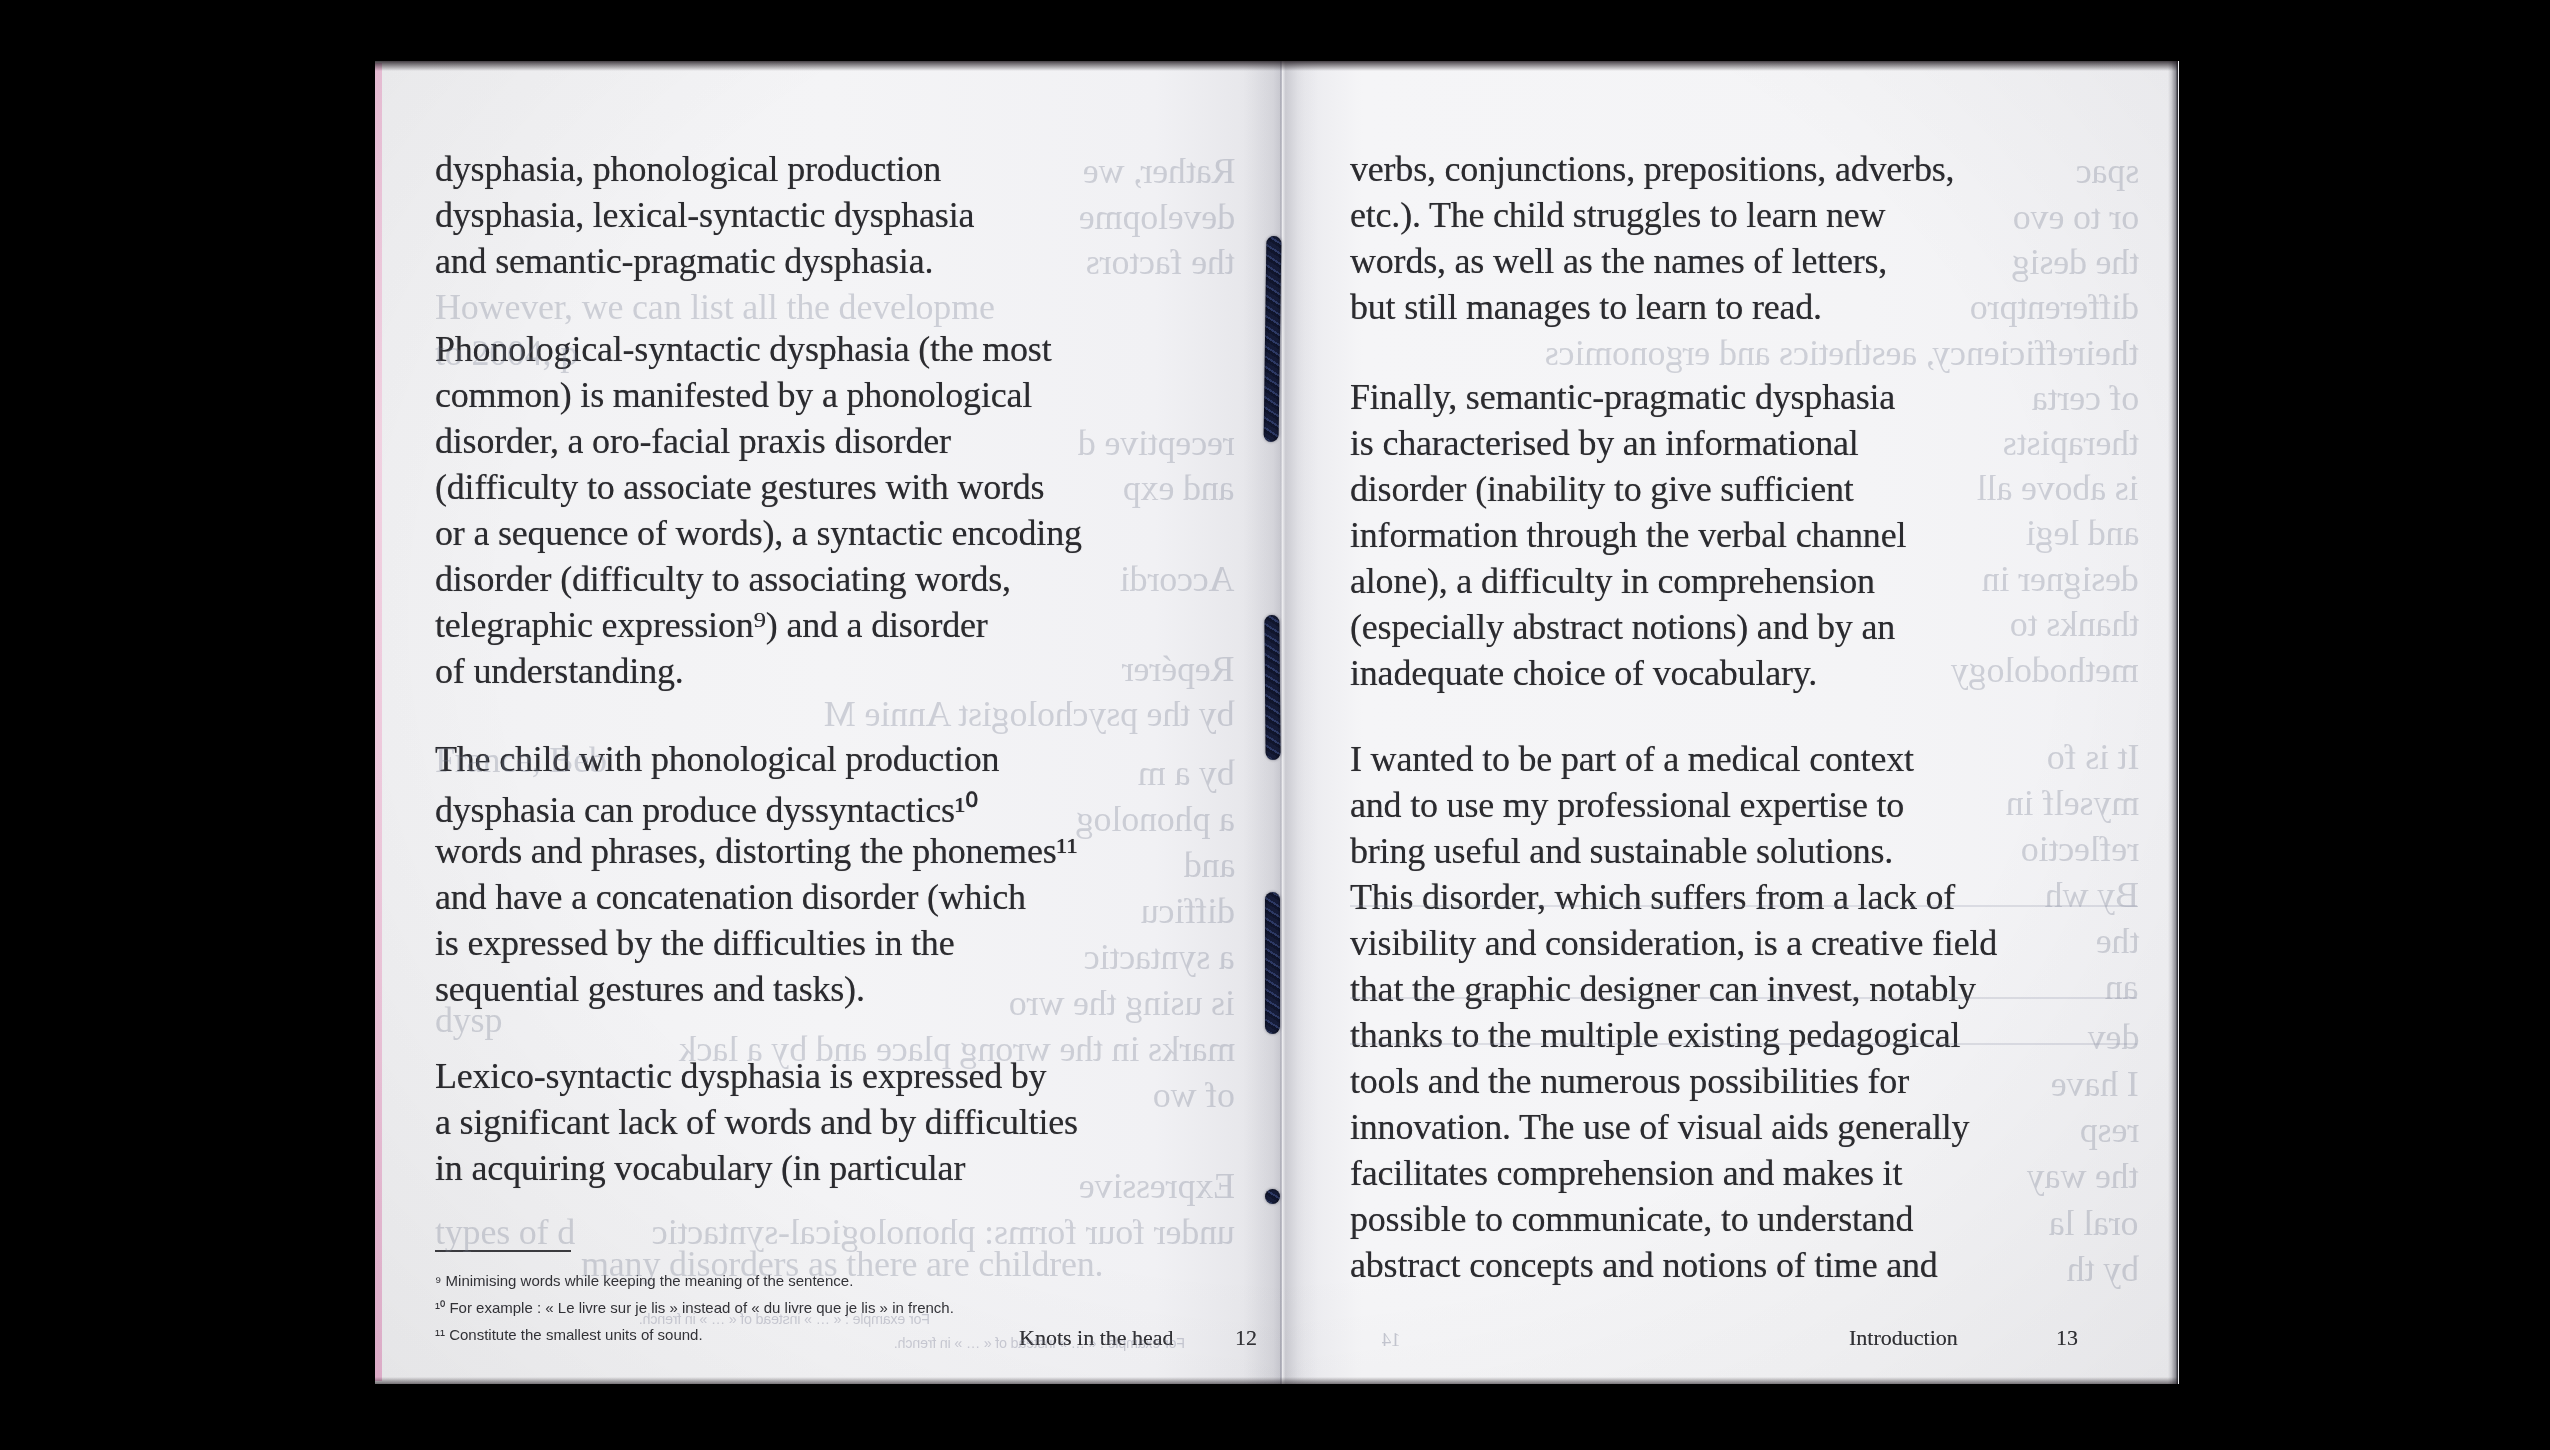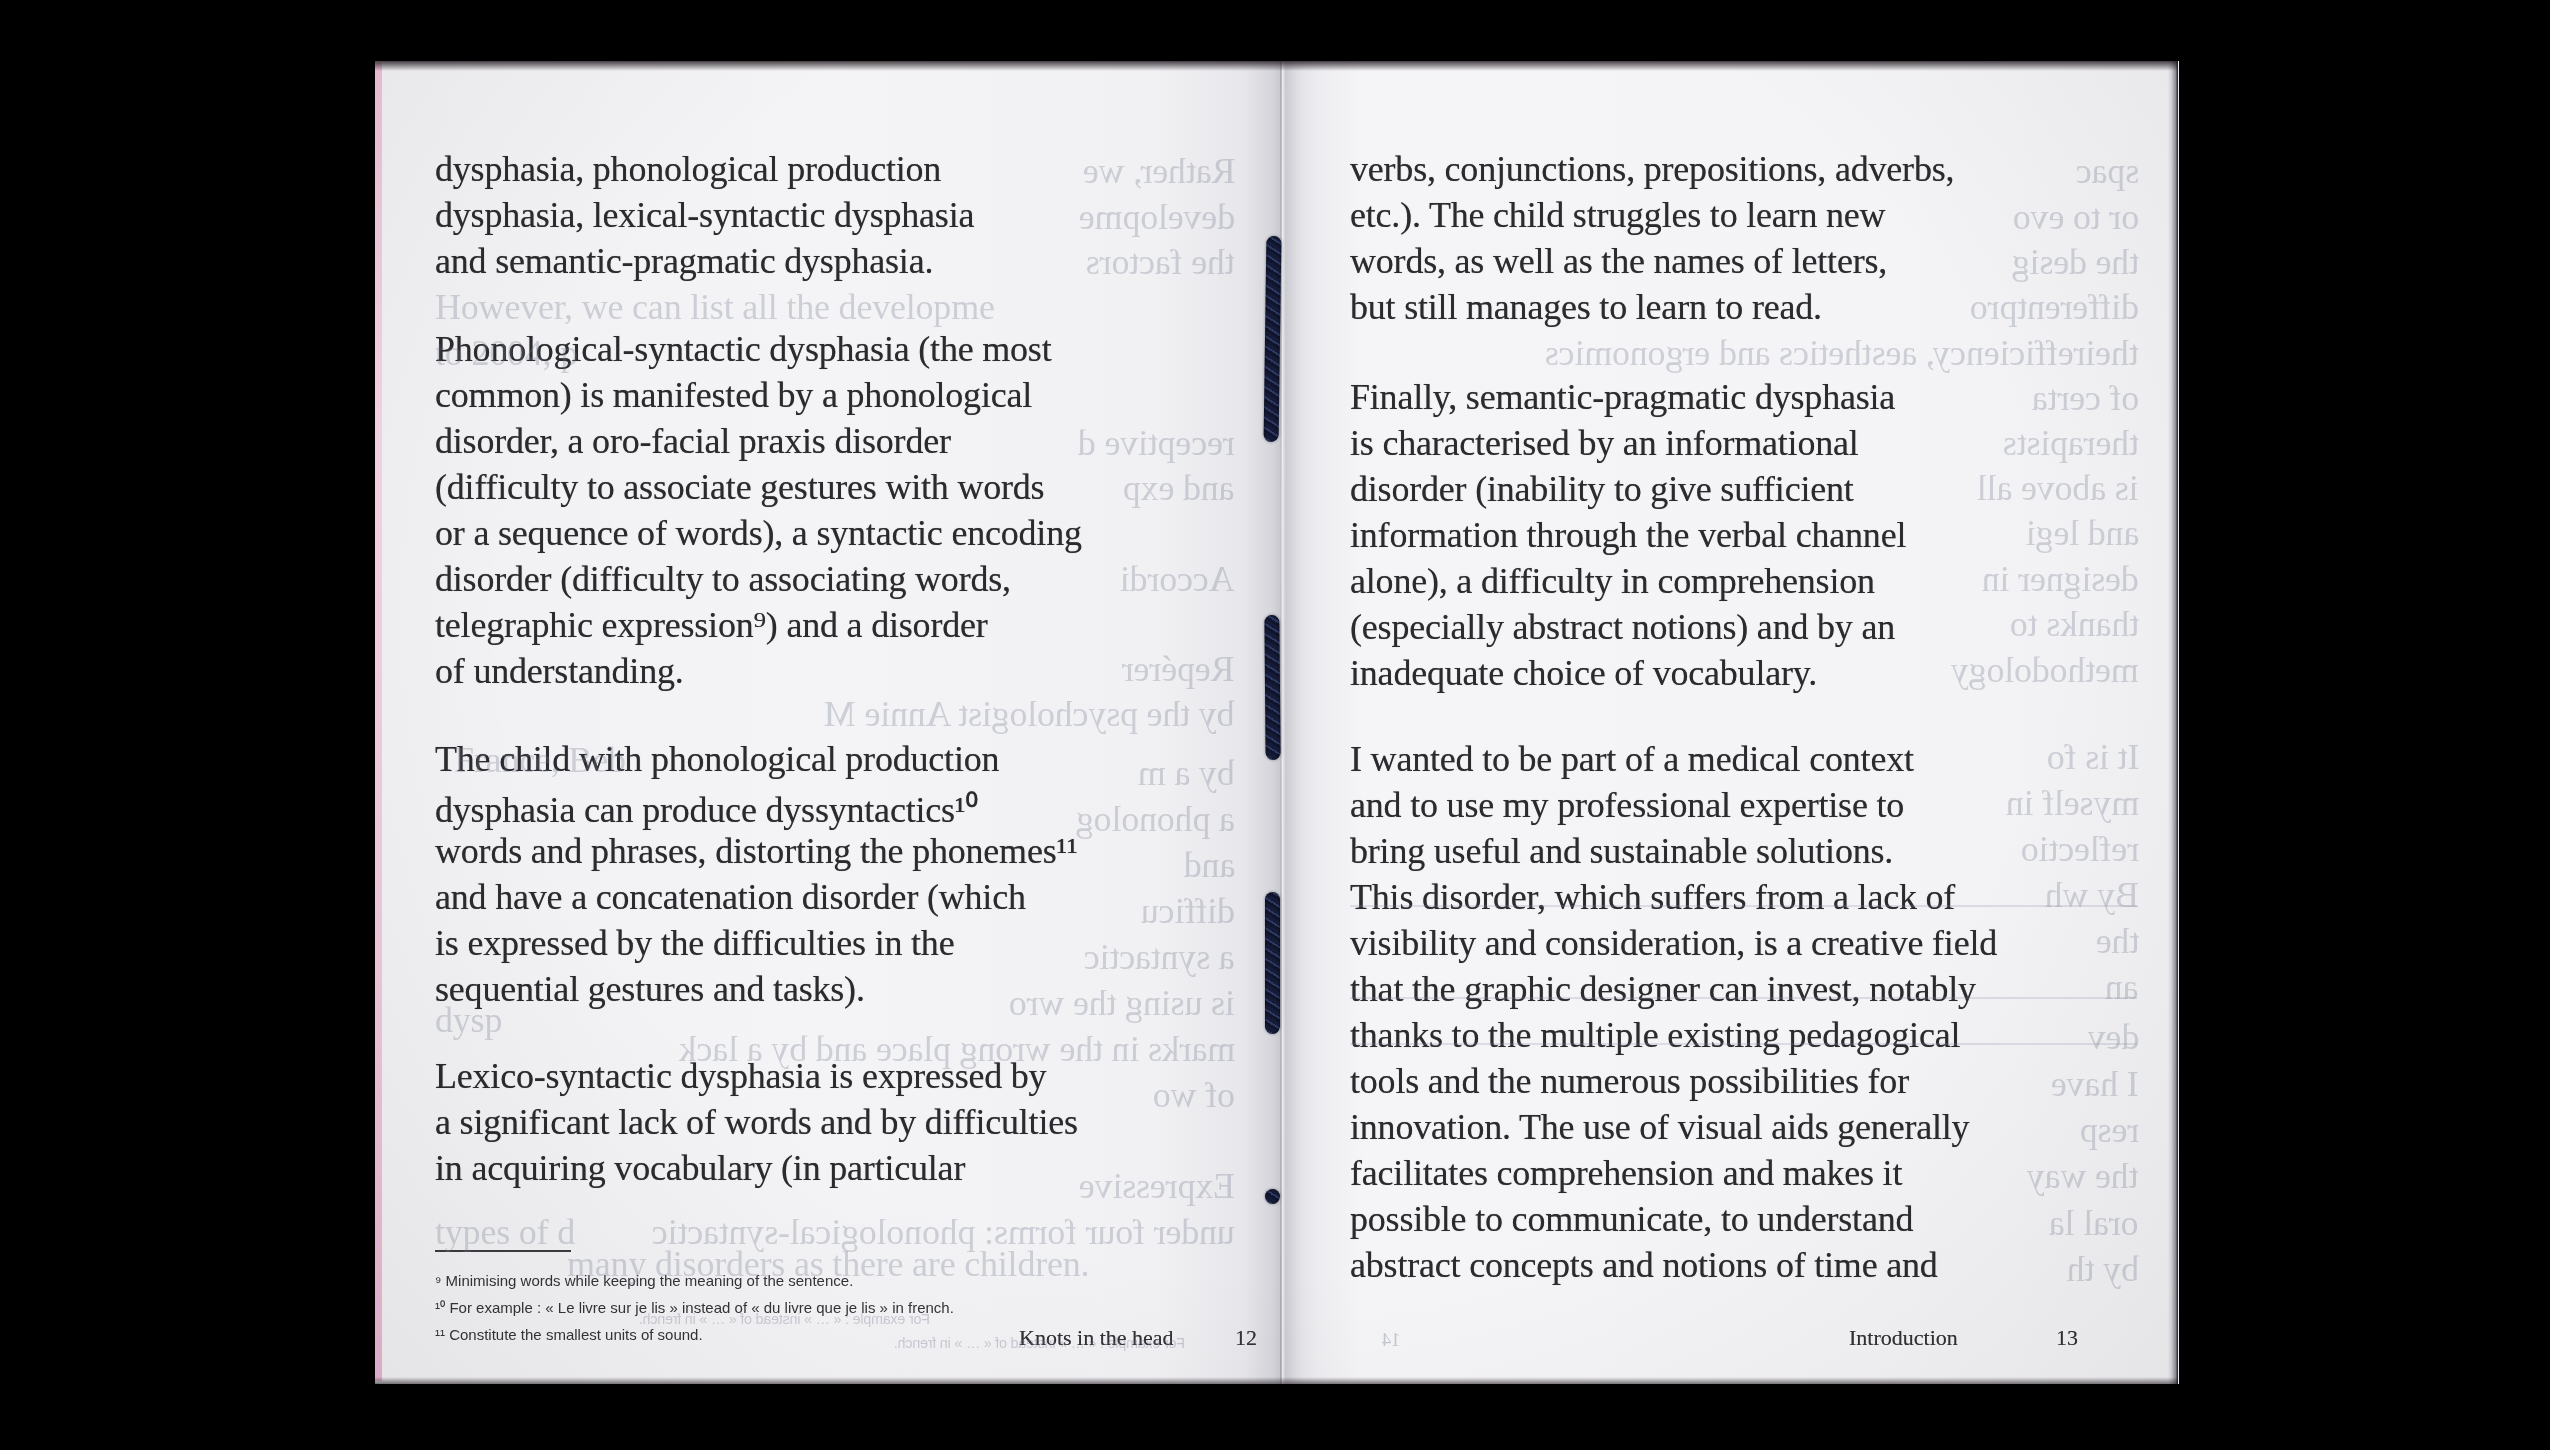--- a/index.html
+++ b/index.html
@@ -147,34 +147,34 @@
   <div class="ghost m" style="top: 89px; right: 943px;">Rather, we</div>
       <div class="ghost m" style="top: 135px; right: 943px;">developme</div>
       <div class="ghost m" style="top: 180px; right: 943px;">the factors</div>
       <div class="ghost" style="top: 225px; left: 60px;">However, we can list all the developme</div>
       <div class="ghost" style="top: 271px; left: 60px;">to 2004, p</div>
       <div class="ghost m" style="top: 361px; right: 943px;">receptive d</div>
       <div class="ghost m" style="top: 406px; right: 943px;">and exp</div>
       <div class="ghost m" style="top: 497px; right: 943px;">Accordi</div>
       <div class="ghost m" style="top: 587px; right: 943px;">Repérer</div>
       <div class="ghost m" style="top: 632px; right: 943px;">by the psychologist Annie M</div>
-      <div class="ghost" style="top: 678px; left: 60px; margin-left: 19px;">France, Beb</div>
+      <div class="ghost" style="top: 678px; left: 60px;">France, Beb</div>
       <div class="ghost m" style="top: 691px; right: 943px;">by a m</div>
       <div class="ghost m" style="top: 737px; right: 943px;">a phonolog</div>
       <div class="ghost m" style="top: 783px; right: 943px;">and</div>
       <div class="ghost m" style="top: 829px; right: 943px;">difficu</div>
       <div class="ghost m" style="top: 875px; right: 943px;">a syntactic</div>
       <div class="ghost m" style="top: 921px; right: 943px;">is using the wro</div>
       <div class="ghost" style="top: 938px; left: 60px;">dysp</div>
       <div class="ghost m" style="top: 967px; right: 943px;">marks in the wrong place and by a lack</div>
       <div class="ghost m" style="top: 1013px; right: 943px;">of wo</div>
       <div class="ghost m" style="top: 1104px; right: 943px;">Expressive</div>
       <div class="ghost m" style="top: 1150px; right: 943px;">under four forms: phonological-syntactic</div>
       <div class="ghost" style="top: 1150px; left: 60px;">types of d</div>
-      <div class="ghost" style="top: 1182px; left: 192px;">many disorders as there are children.</div>
+      <div class="ghost" style="top: 1182px; left: 206px;">many disorders as there are children.</div>
       <div class="ghost m small" style="top: 1250px; right: 1248px;">For example : « … » instead of « … » in french.</div>
       <div class="ghost m small" style="top: 1274px; right: 993px;">For example : « … » instead of « … » in french.</div>
       <div class="ghost m" style="top: 89px; right: 39px;">spac</div>
       <div class="ghost m" style="top: 135px; right: 39px;">or to evo</div>
       <div class="ghost m" style="top: 180px; right: 39px;">the desig</div>
       <div class="ghost m" style="top: 225px; right: 39px;">differentpro</div>
       <div class="ghost m" style="top: 271px; right: 39px;">theirefficiency, aesthetics and ergonomics</div>
       <div class="ghost m" style="top: 316px; right: 39px;">of certa</div>
       <div class="ghost m" style="top: 361px; right: 39px;">therapists</div>
       <div class="ghost m" style="top: 406px; right: 39px;">is above all</div>

